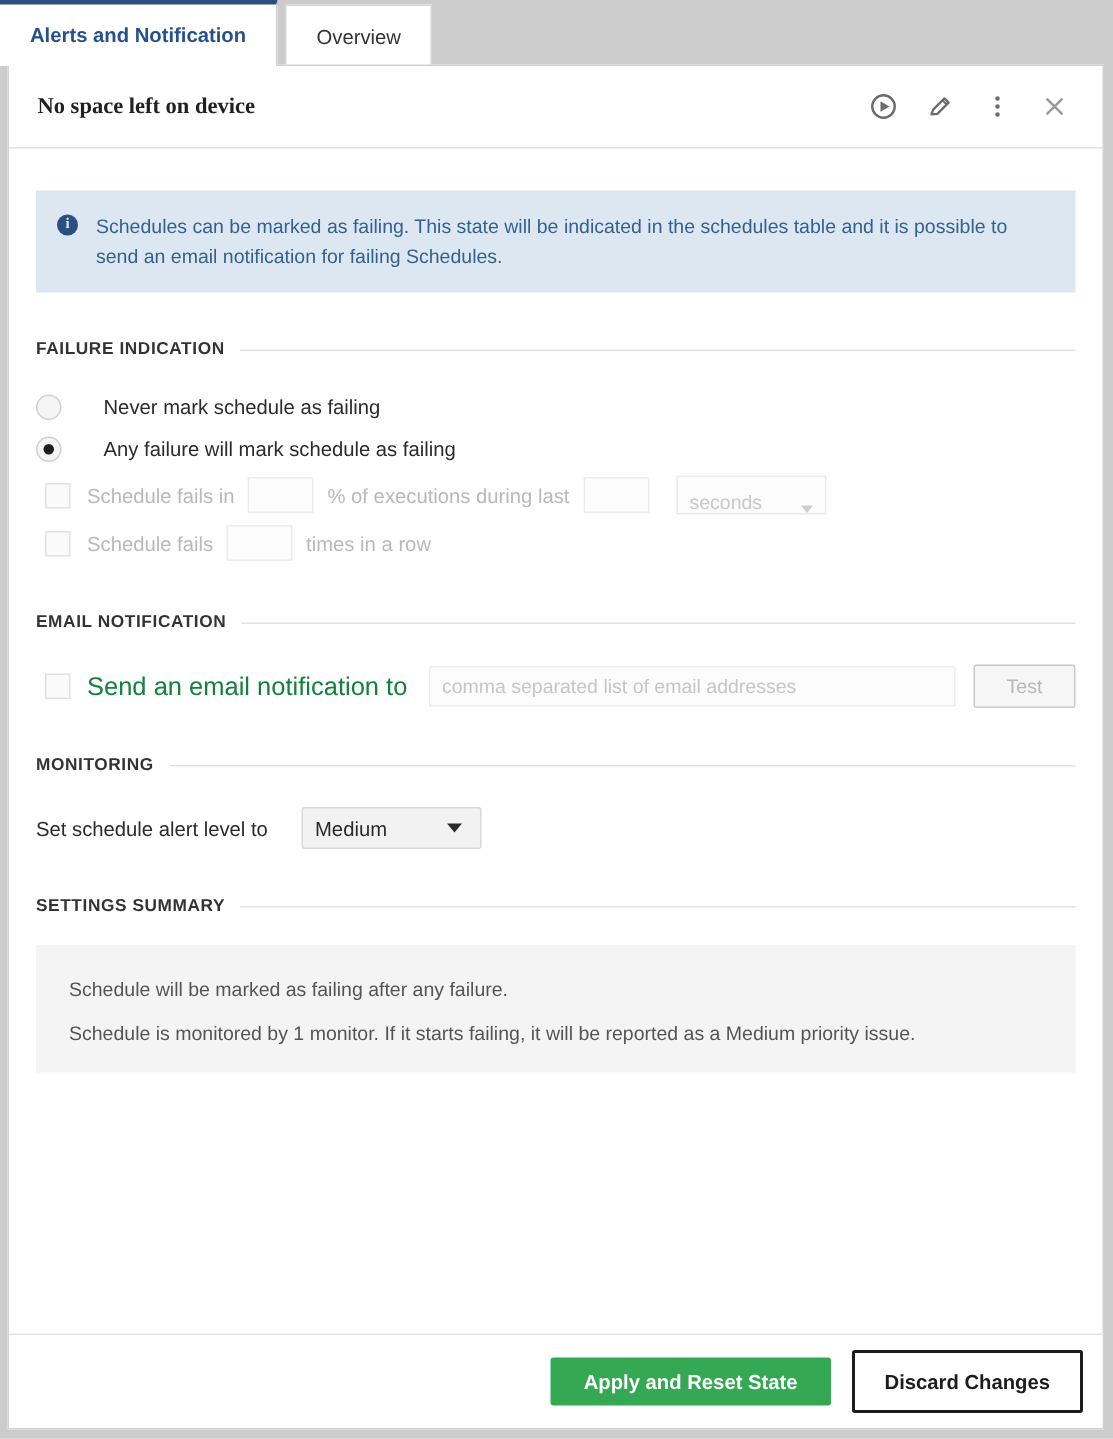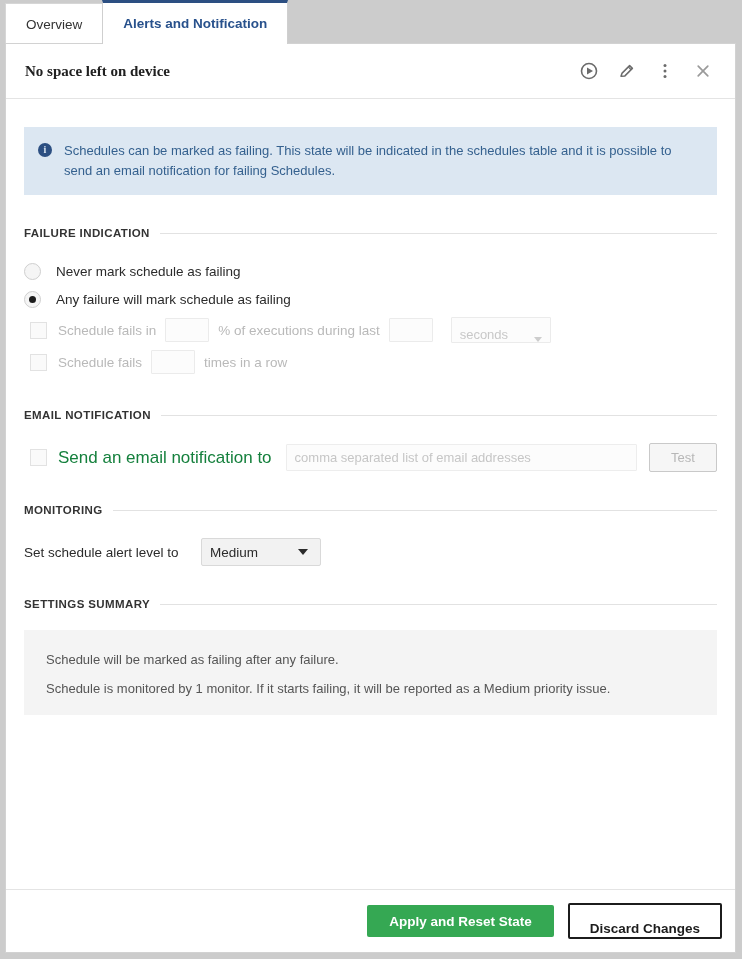--- a/index.html
+++ b/index.html
@@ -137,21 +137,21 @@
     height: 1px;
     background: #e2e2e2;
   }
 
   
   .radio-list { margin-top: 18px; }
   .radio-row {
     display: flex;
     align-items: center;
     height: 28px;
-    gap: 15px;
+    gap: 28px;
   }
   .radio {
     width: 17px; height: 17px;
     border-radius: 50%;
     border: 1px solid #cfcfcf;
     background: #f5f5f5;
     flex: 0 0 auto;
     display: flex; align-items: center; justify-content: center;
     cursor: pointer;
   }
@@ -346,36 +346,36 @@
     border-radius: 2px;
     cursor: pointer;
     font-family: "Liberation Sans", sans-serif;
   }
   .btn-secondary {
     background: #ffffff;
     color: #1c1c1c;
     border: 2px solid #1c1c1c;
     font-weight: bold;
     font-size: 13.5px;
-    height: 20px;
-    padding: 16px 20px;
+    height: 42px;
+    padding: 0 20px;
     border-radius: 2px;
     cursor: pointer;
     font-family: "Liberation Sans", sans-serif;
   }
 </style>
 </head>
 <body>
 
 <div class="tabstrip">
+  <div class="tab active">
+    <span>Alerts and Notification</span>
+  </div>
   <div class="tab inactive">
     <span>Overview</span>
-  </div>
-  <div class="tab active">
-    <span>Alerts and Notification</span>
   </div>
 </div>
 
 <div class="card">
 
   <div class="card-header">
     <div class="card-title">No space left on device</div>
     <div class="hdr-icons">
       <div class="hdr-icon">
         <svg width="18" height="18" viewBox="0 0 18 18">

